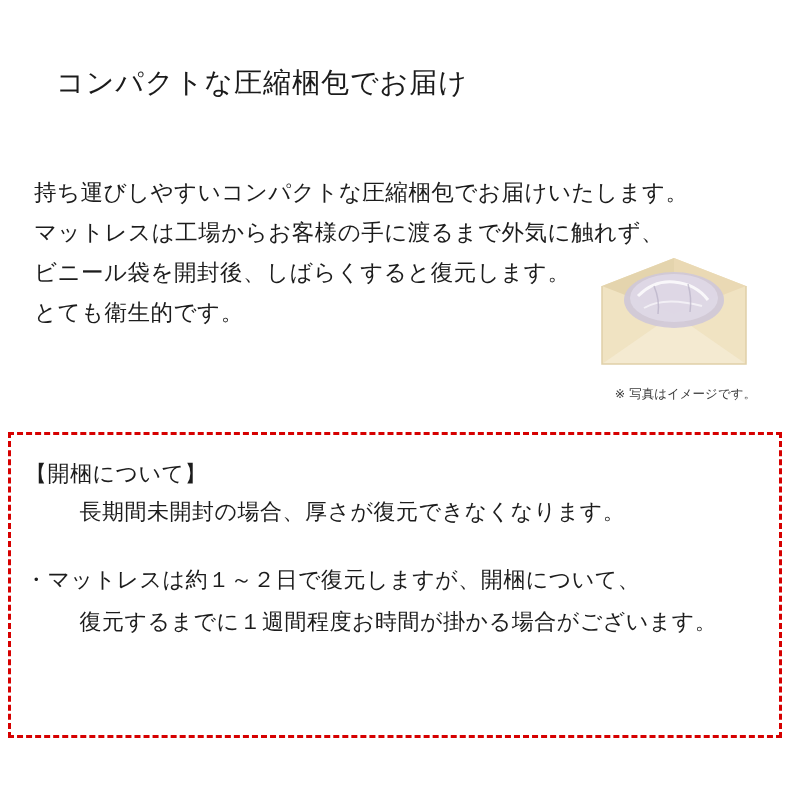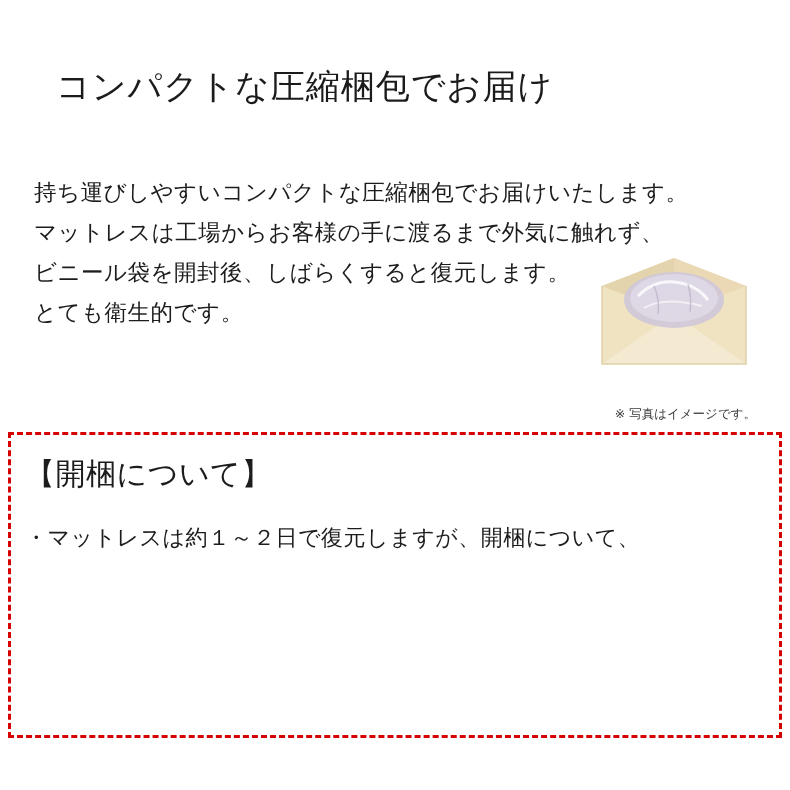--- a/index.html
+++ b/index.html
@@ -21,21 +21,21 @@
     width: 790px;
     height: 790px;
     box-sizing: border-box;
   }
 
   
   .heading {
     position: absolute;
     left: 56px;
     top: 64px;
-    font-size: 34px;
+    font-size: 28px;
     letter-spacing: 1px;
     font-weight: 400;
     color: #1b1b1b;
     white-space: nowrap;
     font-family: "DejaVu Sans", sans-serif;
   }
 
   
   .body-block {
     position: absolute;
@@ -58,21 +58,21 @@
     left: 588px;
     top: 252px;
     width: 172px;
     height: 118px;
   }
   .photo svg { display: block; }
 
   .photo-note {
     position: absolute;
     right: 34px;
-    top: 406px;
+    top: 386px;
     font-size: 12.5px;
     color: #3a3a3a;
     white-space: nowrap;
     font-family: "DejaVu Sans", sans-serif;
   }
 
   
   .notice {
     position: absolute;
     left: 8px;
@@ -83,21 +83,21 @@
     box-sizing: border-box;
     background: #ffffff;
   }
   .notice-inner {
     position: absolute;
     left: 14px;
     top: 22px;
     width: 748px;
   }
   .notice-title {
-    font-size: 30px;
+    font-size: 22px;
     line-height: 34px;
     letter-spacing: 0.5px;
     color: #1c1c1c;
     white-space: nowrap;
     font-family: "DejaVu Sans", sans-serif;
   }
   .notice-line {
     font-size: 22px;
     line-height: 42px;
     letter-spacing: 0.5px;
@@ -144,18 +144,20 @@
 
       <polyline points="14,34 14,112 158,112 158,34" fill="none" stroke="#dfd0a8" stroke-width="1.5"></polyline>
     </svg>
   </div>
 
   <div class="photo-note">※ 写真はイメージです。</div>
 
   <div class="notice">
     <div class="notice-inner">
       <div class="notice-title">【開梱について】</div>
+      <div class="notice-line indent">　長期間未開封の場合、厚さが復元できなくなります。</div>
       <div class="notice-gap"></div>
       <div class="notice-line">・マットレスは約１～２日で復元しますが、開梱について、</div>
+      <div class="notice-line indent">　復元するまでに１週間程度お時間が掛かる場合がございます。</div>
     </div>
   </div>
 
 </div>
 
 </body></html>

